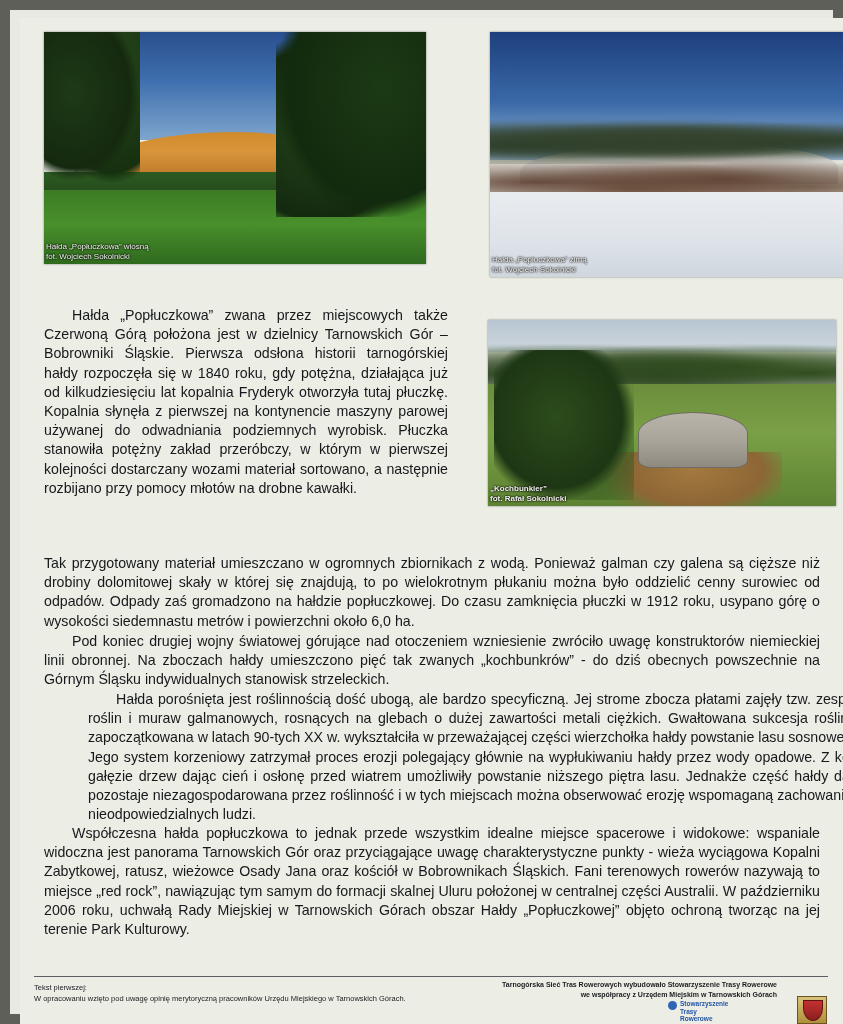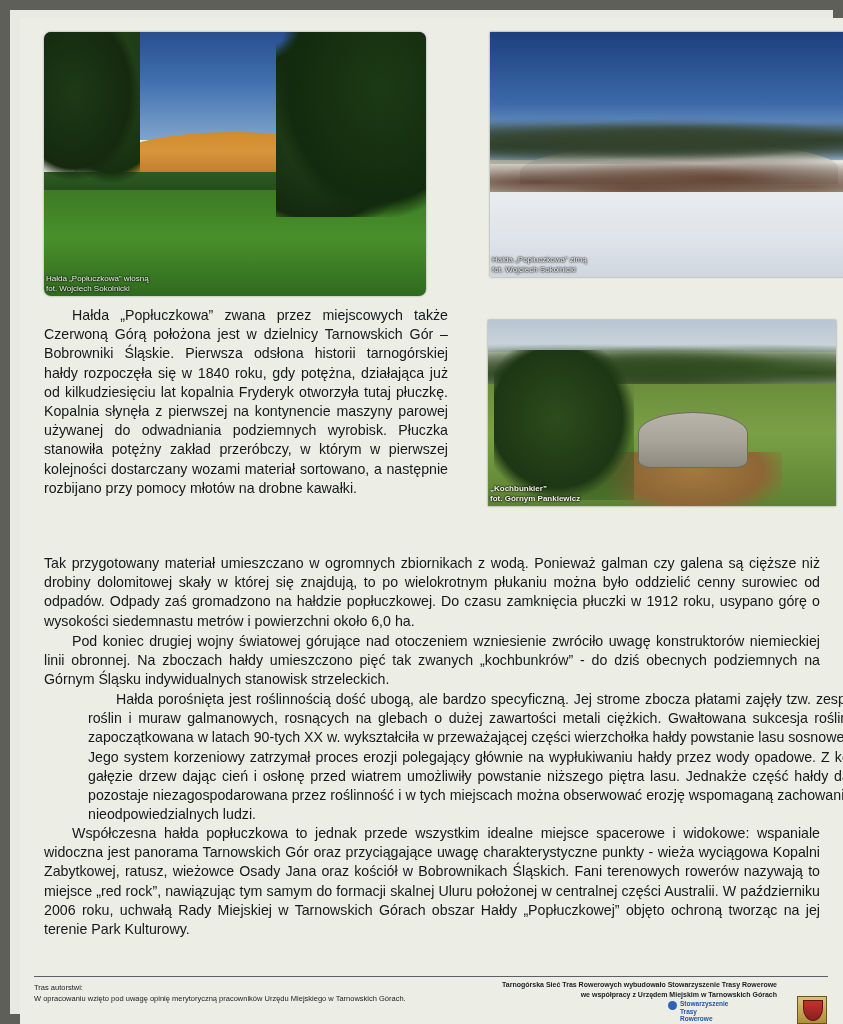--- a/index.html
+++ b/index.html
@@ -33,21 +33,21 @@
   }
 
   
   .photo {
     position: absolute;
     overflow: hidden;
     box-shadow: 0 0 2px rgba(0,0,0,0.45);
   }
   .photo .sky, .photo .band, .photo .fg { position:absolute; left:0; right:0; }
 
-  #photo-spring { left: 24px; top: 14px; width: 382px; height: 264px; border-radius: 7px; }
+  #photo-spring { left: 24px; top: 14px; width: 382px; height: 232px; }
   #photo-spring .sky {
     top:0; height: 108px;
     background: linear-gradient(180deg,#2a4f8f 0%, #3f6fae 45%, #7fa5cd 100%);
   }
   #photo-spring .trees-l {
     position:absolute; left:0; top:0; width:96px; height:150px;
     background:
       radial-gradient(ellipse at 30% 40%, #1d3a16 0%, #15290f 60%, rgba(0,0,0,0) 70%),
       radial-gradient(ellipse at 70% 25%, #27491d 0%, #16300f 65%, rgba(0,0,0,0) 72%);
   }
@@ -282,38 +282,38 @@
 
     <div class="photo" id="photo-bunker">
       <div class="sky"></div>
       <div class="treeline"></div>
       <div class="field"></div>
       <div class="dirt"></div>
       <div class="bunker"></div>
       <div class="bush"></div>
       <div class="caption">
         <div class="cap">„Kochbunkier”</div>
-        <div class="cap">fot. Górnym Pankiewicz</div>
+        <div class="cap">fot. Rafał Sokolnicki</div>
       </div>
     </div>
 
     <p class="body-txt ind col-left" id="para-1">Hałda „Popłuczkowa” zwana przez miejscowych także Czerwoną Górą położona jest w dzielnicy Tarnowskich Gór – Bobrowniki Śląskie. Pierwsza odsłona historii tarnogórskiej hałdy rozpoczęła się w 1840 roku, gdy potężna, działająca już od kilkudziesięciu lat kopalnia Fryderyk otworzyła tutaj płuczkę. Kopalnia słynęła z pierwszej na kontynencie maszyny parowej używanej do odwadniania podziemnych wyrobisk. Płuczka stanowiła potężny zakład przeróbczy, w którym w pierwszej kolejności dostarczany wozami materiał sortowano, a następnie rozbijano przy pomocy młotów na drobne kawałki.</p>
 
     <p class="body-txt full" id="para-1b">Tak przygotowany materiał umieszczano w ogromnych zbiornikach z wodą. Ponieważ galman czy galena są cięższe niż drobiny dolomitowej skały w której się znajdują, to po wielokrotnym płukaniu można było oddzielić cenny surowiec od odpadów. Odpady zaś gromadzono na hałdzie popłuczkowej. Do czasu zamknięcia płuczki w 1912 roku, usypano górę o wysokości siedemnastu metrów i powierzchni około 6,0 ha.</p>
 
-    <p class="body-txt ind full" id="para-2">Pod koniec drugiej wojny światowej górujące nad otoczeniem wzniesienie zwróciło uwagę konstruktorów niemieckiej linii obronnej. Na zboczach hałdy umieszczono pięć tak zwanych „kochbunkrów” - do dziś obecnych podziemnych na Górnym Śląsku indywidualnych stanowisk strzeleckich.</p>
+    <p class="body-txt ind full" id="para-2">Pod koniec drugiej wojny światowej górujące nad otoczeniem wzniesienie zwróciło uwagę konstruktorów niemieckiej linii obronnej. Na zboczach hałdy umieszczono pięć tak zwanych „kochbunkrów” - do dziś obecnych powszechnie na Górnym Śląsku indywidualnych stanowisk strzeleckich.</p>
 
     <p class="body-txt ind full" id="para-3">Hałda porośnięta jest roślinnością dość ubogą, ale bardzo specyficzną. Jej strome zbocza płatami zajęły tzw. zespoły roślin i muraw galmanowych, rosnących na glebach o dużej zawartości metali ciężkich. Gwałtowana sukcesja roślinna zapoczątkowana w latach 90-tych XX w. wykształciła w przeważającej części wierzchołka hałdy powstanie lasu sosnowego. Jego system korzeniowy zatrzymał proces erozji polegający głównie na wypłukiwaniu hałdy przez wody opadowe. Z kolei gałęzie drzew dając cień i osłonę przed wiatrem umożliwiły powstanie niższego piętra lasu. Jednakże część hałdy dalej pozostaje niezagospodarowana przez roślinność i w tych miejscach można obserwować erozję wspomaganą zachowaniem nieodpowiedzialnych ludzi.</p>
 
     <p class="body-txt ind full" id="para-4">Współczesna hałda popłuczkowa to jednak przede wszystkim idealne miejsce spacerowe i widokowe: wspaniale widoczna jest panorama Tarnowskich Gór oraz przyciągające uwagę charakterystyczne punkty - wieża wyciągowa Kopalni Zabytkowej, ratusz, wieżowce Osady Jana oraz kościół w Bobrownikach Śląskich. Fani terenowych rowerów nazywają to miejsce „red rock”, nawiązując tym samym do formacji skalnej Uluru położonej w centralnej części Australii. W październiku 2006 roku, uchwałą Rady Miejskiej w Tarnowskich Górach obszar Hałdy „Popłuczkowej” objęto ochroną tworząc na jej terenie Park Kulturowy.</p>
 
     <div class="rule"></div>
 
     <div class="footer-left">
-      <div>Tras autorstwi:</div>
+      <div>Tekst pierwszej:</div>
       <div>W opracowaniu wzięto pod uwagę opinię merytoryczną pracowników Urzędu Miejskiego w Tarnowskich Górach.</div>
     </div>
 
     <div class="footer-right">
       <div>Tarnogórska Sieć Tras Rowerowych wybudowało Stowarzyszenie Trasy Rowerowe</div>
       <div>we współpracy z Urzędem Miejskim w Tarnowskich Górach</div>
     </div>
 
     <div class="logo-ngo">
       <span class="dot"></span>

